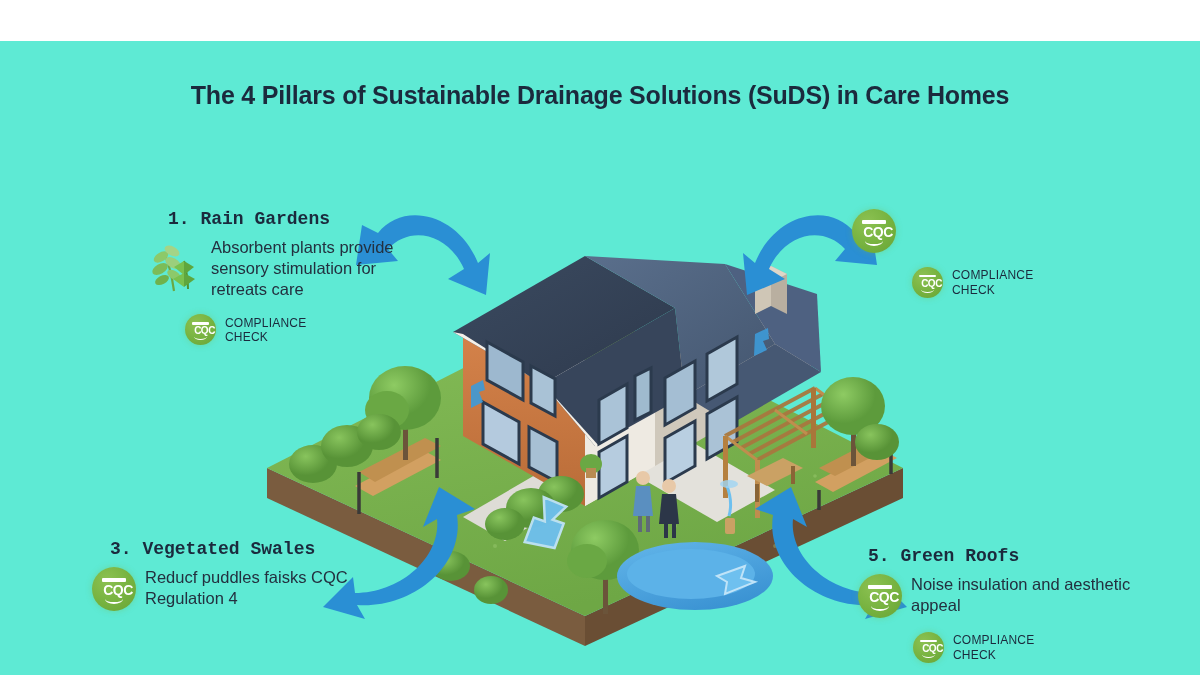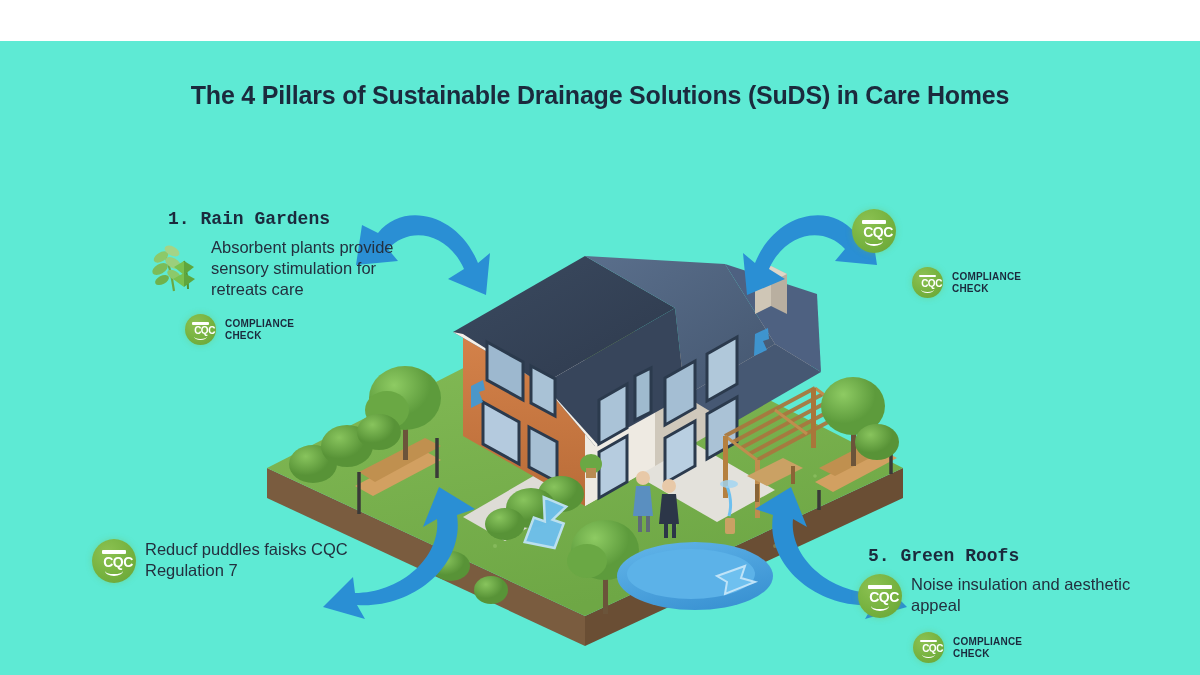--- a/index.html
+++ b/index.html
@@ -92,21 +92,21 @@
     border-radius: 0 0 60% 60%;
   }
   .cqc-sm .smile { border-bottom-width: 1.6px; }
 
   
   .compliance {
     display: flex; align-items: center; gap: 9px;
     margin-top: 14px;
   }
   .compliance .cc-label {
-    font-size: 10px; font-weight: bold; line-height: 1.18;
+    font-size: 12px; font-weight: normal; line-height: 1.18;
     color: #1b2a3d; letter-spacing: 0.2px;
   }
   #q1 .compliance { padding-left: 35px; }
   #q2 .compliance { padding-left: 60px; }
   #q4 .compliance { padding-left: 55px; }
 
   
   .sprig { flex: 0 0 auto; width: 52px; height: 58px; }
   .sprig svg { display:block; width:100%; height:100%; }
 
@@ -442,27 +442,28 @@
         <span class="smile"></span>
       </span>
       <span class="cc-label">
         <span>COMPLIANCE</span><br>
         <span>CHECK</span>
       </span>
     </div>
   </div>
 
   <div class="quad" id="q3">
+    <div class="quad-title">3. Vegetated Swales</div>
     <div class="desc-row">
       <span class="cqc cqc-lg">
         <span class="bar"></span>
         <span class="txt">CQC</span>
         <span class="smile"></span>
       </span>
-      <span class="quad-desc">Reducf puddles faisks CQC Regulation 7</span>
+      <span class="quad-desc">Reducf puddles faisks CQC Regulation 4</span>
     </div>
   </div>
 
   <div class="quad" id="q4">
     <div class="quad-title">5. Green Roofs</div>
     <div class="desc-row">
       <span class="cqc cqc-lg">
         <span class="bar"></span>
         <span class="txt">CQC</span>
         <span class="smile"></span>

